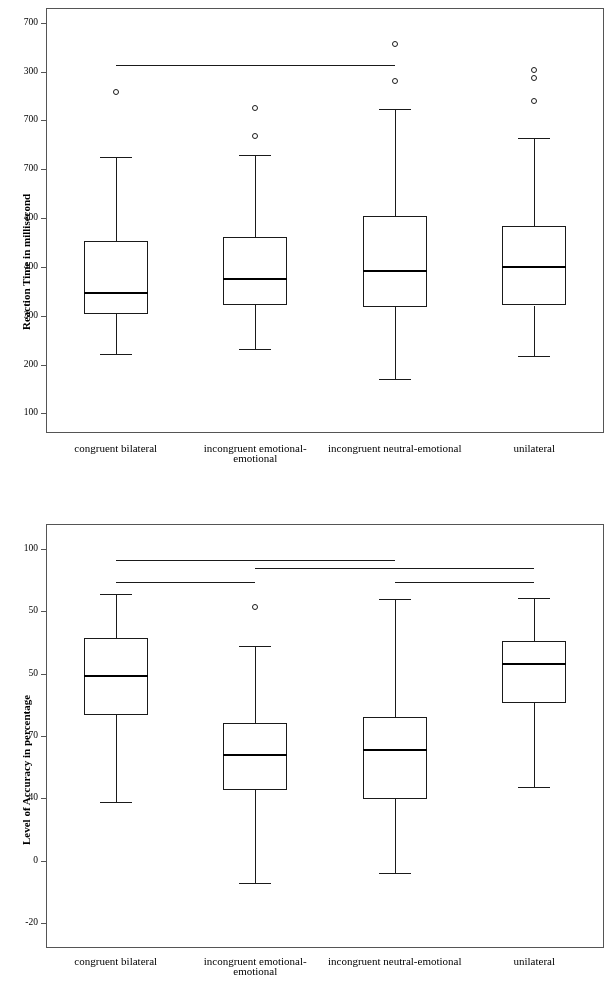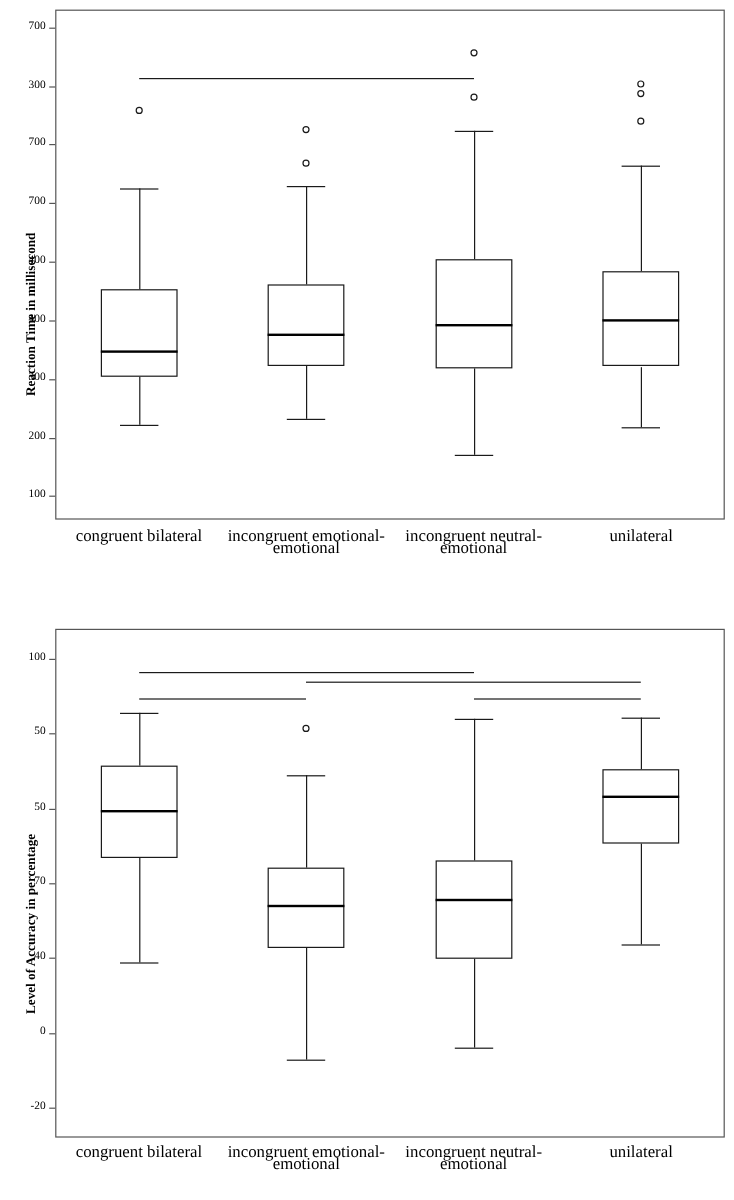--- a/index.html
+++ b/index.html
@@ -58,21 +58,21 @@
   }
   .tick-mark {
     position: absolute;
     background: #555;
     height: 1px;
     width: 5px;
   }
   .cat-label {
     position: absolute;
     font-family: "Liberation Serif", serif;
-    font-size: 14px;
+    font-size: 11px;
     text-align: center;
     color: #000;
     line-height: 10px;
   }
   
   .bx-box {
     position: absolute;
     border: 1px solid #1a1a1a;
     box-sizing: border-box;
     background: transparent;

